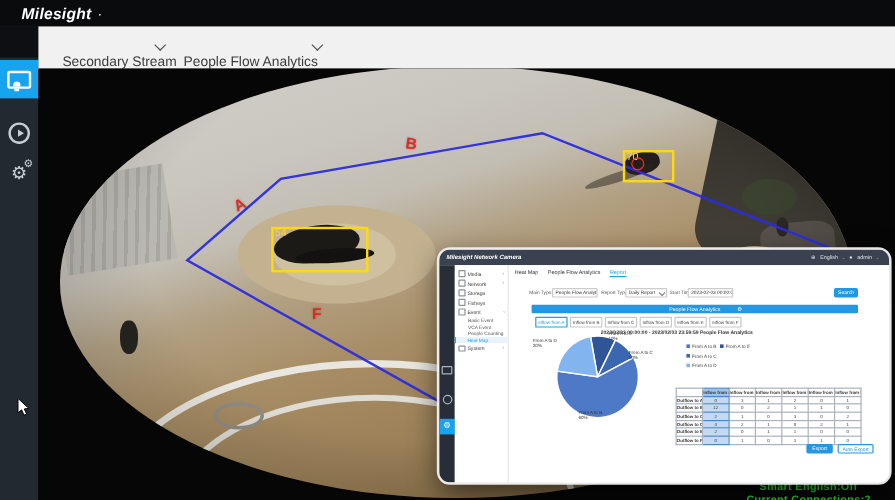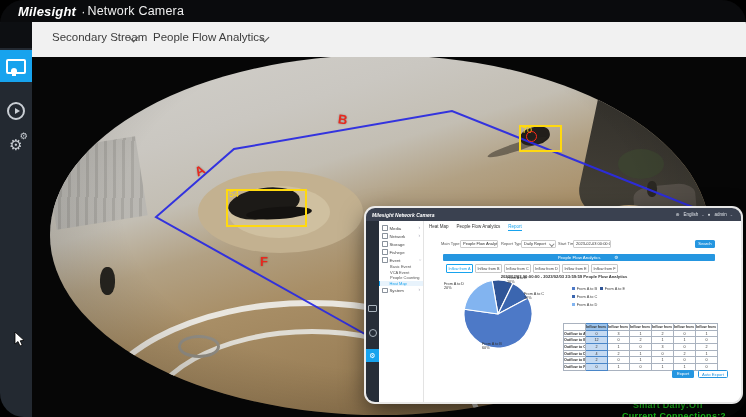--- a/index.html
+++ b/index.html
@@ -1,17 +1,17 @@
 <!DOCTYPE html>
 <html><head>
 <meta charset="utf-8">
 <style>
   html,body{margin:0;padding:0;background:#000;}
   .screen{position:relative;width:746px;height:417px;overflow:hidden;background:#060606;
-          font-family:"Liberation Sans","DejaVu Sans",sans-serif;border-radius:24px;}
+          font-family:"Liberation Sans","DejaVu Sans",sans-serif;}
 
   
   .topbar{position:absolute;left:0;top:0;width:746px;height:22px;background:#0a0b0d;
           display:flex;align-items:center;color:#fff;}
   .logo-m{margin-left:18px;font-size:13px;font-weight:bold;font-style:italic;letter-spacing:.2px;}
   .logo-sep{margin:0 2px 0 5px;font-size:13px;color:#e8e8e8;}
   .logo-p{font-size:12.5px;color:#f0f0f0;letter-spacing:.2px;}
 
   
   .rail{position:absolute;left:0;top:22px;width:32px;height:395px;background:#232931;}
@@ -24,21 +24,21 @@
   .ic-monitor .figure{position:absolute;left:3px;bottom:0px;width:6px;height:4px;background:#fff;border-radius:3px 3px 0 0;}
   .ic-monitor .stand{position:absolute;left:4px;bottom:-4px;width:4px;height:2px;background:#fff;}
   .ic-play{position:relative;width:14px;height:14px;border:2px solid #c9ced4;border-radius:50%;display:flex;align-items:center;justify-content:center;}
   .ic-play .tri{width:0;height:0;border-left:5px solid #c9ced4;border-top:3px solid transparent;border-bottom:3px solid transparent;margin-left:2px;}
   .ic-gear{position:relative;color:#c9ced4;font-size:15px;line-height:15px;}
   .ic-gear i{position:absolute;right:-5px;top:-5px;font-style:normal;font-size:9px;line-height:9px;}
 
   
   .toolbar{position:absolute;left:32px;top:22px;width:714px;height:35px;background:#f1f1f1;
            border-bottom:1px solid #d9d9d9;color:#3c3c3c;font-size:11.5px;}
-  .dd-label{position:absolute;top:9px;white-space:nowrap;cursor:pointer;}
+  .dd-label{position:absolute;top:24px;white-space:nowrap;cursor:pointer;}
   .dd1{left:20px;} .dd2{left:121px;}
   .chev{position:absolute;top:12px;width:6px;height:6px;border-right:1.6px solid #555;border-bottom:1.6px solid #555;
         transform:rotate(45deg);cursor:pointer;}
   .chev1{left:98px;} .chev2{left:229px;}
 
   
   .video{position:absolute;left:32px;top:57px;width:714px;height:360px;background:#060606;overflow:hidden;}
   .fisheye{position:absolute;left:18px;top:-2px;width:660px;height:360px;border-radius:50%;overflow:hidden;
     background:linear-gradient(163deg,#d3d1cc 0%,#cac7c1 22%,#c3beb3 34%,#b2a184 44%,#a88e66 56%,#9b8058 72%,#8c714b 86%,#7e6540 100%);}
   .scene{position:absolute;}
@@ -141,21 +141,20 @@
   .cursor{position:absolute;left:14px;top:332px;z-index:20;}
 </style>
 </head>
 <body>
 
 <div class="screen">
 
   <div class="topbar">
     <span class="logo-m">Milesight</span>
     <span class="logo-sep">·</span>
-    <span class="logo-p">Network Camera</span>
   </div>
 
   <div class="rail">
     <div class="rail-topblock"></div>
     <div class="rail-btn btn-live">
       <span class="ic-monitor">
           <i class="figure"></i>
           <i class="stand"></i>
         </span>
     </div>
@@ -207,21 +206,21 @@
       </div>
     <div id="detBoxes">
         <div class="det-box" style="left: 194px; top: 132px; width: 77px; height: 34px;">
           <div class="det-id">54</div>
         </div>
         <div class="det-box" style="left: 487px; top: 68px; width: 39px; height: 23px;">
           <div class="det-id">70</div>
         </div>
       </div>
     <div class="marker"></div>
-    <div class="osd osd-l1">Smart Daily:Off</div>
+    <div class="osd osd-l1">Smart English:Off</div>
     <div class="osd osd-l2">Current Connections:2</div>
   </div>
 
   <div class="edge-chev">›</div>
 
   <div class="pw">
     <div class="pw-top">
       <span class="pw-logo">Milesight Network Camera</span>
       <span class="pw-right">
         <span>⊕</span>

